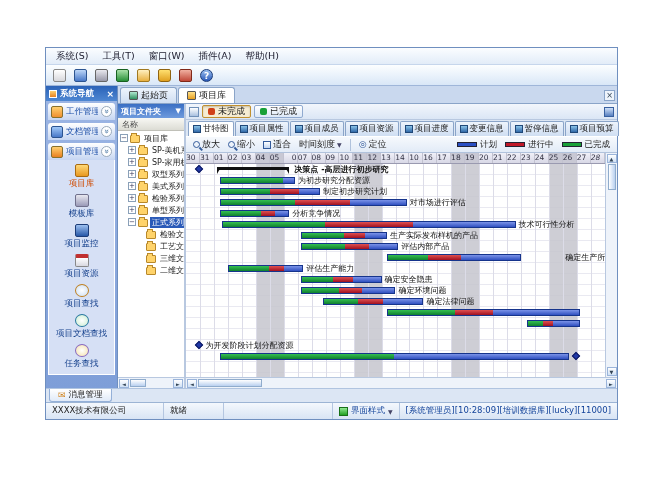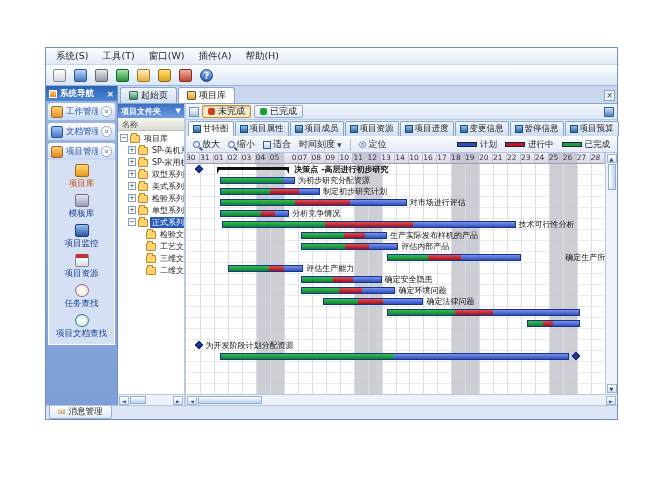--- a/index.html
+++ b/index.html
@@ -245,26 +245,30 @@
               </div>
               <div class="side-item">
                 <span class="si-ic ic-project-monitor"></span>
                 <span class="si-lb">项目监控</span>
               </div>
               <div class="side-item">
                 <span class="si-ic ic-work-calendar"></span>
                 <span class="si-lb">项目资源</span>
               </div>
               <div class="side-item">
-                <span class="si-ic ic-task-search"></span>
-                <span class="si-lb">任务查找</span>
+                <span class="si-ic ic-project-search"></span>
+                <span class="si-lb">项目查找</span>
               </div>
               <div class="side-item">
                 <span class="si-ic ic-project-doc-search"></span>
                 <span class="si-lb">项目文档查找</span>
+              </div>
+              <div class="side-item">
+                <span class="si-ic ic-task-search"></span>
+                <span class="si-lb">任务查找</span>
               </div>
             </div>
           </div>
         </div>
     </div>
 
     <div class="content">
       <div class="doctabs">
           <div class="dtab">
             <span class="dt-ic dt-ic0"></span>
@@ -613,13 +617,24 @@
     </div>
   </div>
 
   <div class="bottomtabs">
     <div class="btab">
       <span class="bt-ic">✉</span>
       <span>消息管理</span>
     </div>
   </div>
 
+  <div class="statusbar">
+    <div class="seg company">XXXX技术有限公司</div>
+    <div class="seg" style="width:60px">就绪</div>
+    <div class="seg spacer"></div>
+    <div class="seg skin">
+      <span class="skin-ic"></span>
+      <span>界面样式</span>
+      <span class="dd">▼</span>
+    </div>
+    <div class="seg session">[系统管理员][10:28:09][培训数据库][lucky][11000]</div>
+  </div>
 </div>
 
 </body></html>

